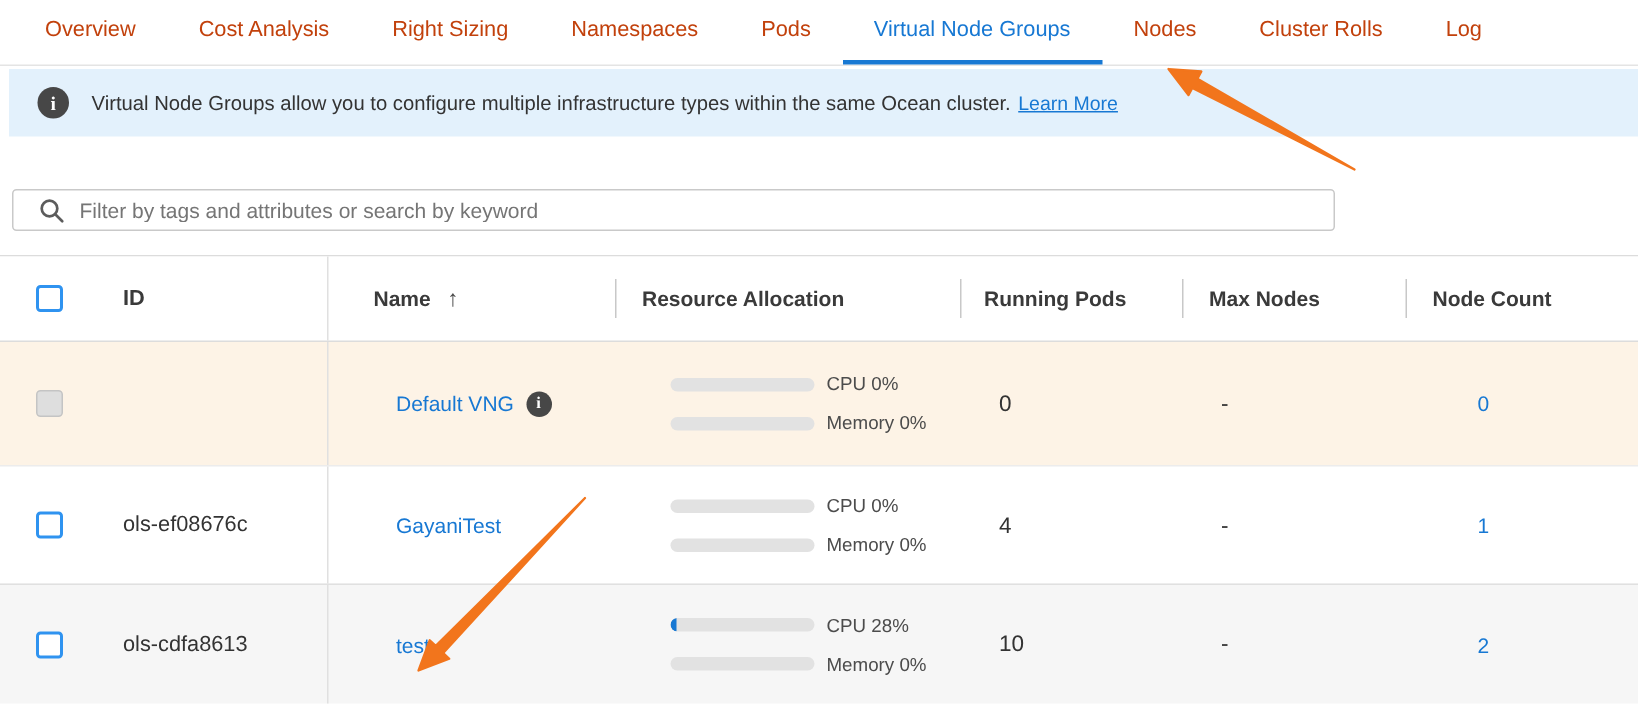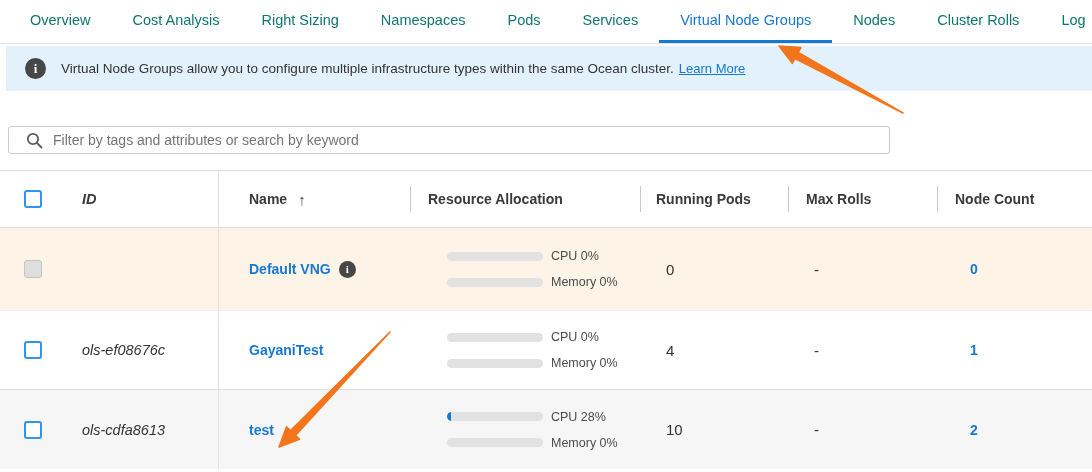--- a/index.html
+++ b/index.html
@@ -4,21 +4,21 @@
 <style>
   * { margin:0; padding:0; box-sizing:border-box; }
   html,body { width:1092px; height:472px; overflow:hidden; background:#fff;
     font-family:"Liberation Sans","DejaVu Sans",sans-serif; color:#3a3a3a; }
   .page { position:relative; width:1092px; height:472px; }
 
   
   .tabbar { display:flex; align-items:stretch; height:44px; padding-left:9px;
     border-bottom:1px solid #e4e4e4; background:#fff; }
   .tab { display:flex; align-items:center; padding:0 21px; font-size:14.5px;
-    color:#0f766e; cursor:pointer; border-bottom:3px solid transparent; white-space:nowrap; }
+    color:#c2410c; cursor:pointer; border-bottom:3px solid transparent; white-space:nowrap; }
   .tab.active { color:var(--accent,#1778d3); border-bottom-color:var(--accent,#1778d3); }
 
   
   .banner { margin:2px 0 0 6px; height:45px; background:var(--banner-bg,#e3f1fc);
     display:flex; align-items:center; padding-left:19px; }
   .info-badge { width:21px; height:21px; border-radius:50%; background:#474747; color:#fff;
     display:inline-flex; align-items:center; justify-content:center;
     font-size:13px; font-weight:700; font-family:"Liberation Serif","DejaVu Serif",serif; flex:none; }
   .banner-text { margin-left:15px; font-size:13.5px; color:#333; }
   .banner-link { margin-left:5px; font-size:13px; color:var(--accent,#1778d3);
@@ -32,41 +32,41 @@
     font-size:14px; font-family:inherit; color:#333; background:transparent; }
   .searchbox input::placeholder { color:#757575; }
 
   
   .table { margin-top:16px; border-top:1px solid #dcdcdc; }
   .trow, .thead { display:flex; align-items:stretch; }
   .thead { height:57px; border-bottom:1px solid #dcdcdc; background:#fff;
     font-weight:700; font-size:14px; color:#3a3a3a; }
   .cell { display:flex; align-items:center; }
   .c-check { width:60px; justify-content:flex-start; padding-left:24px; }
-  .c-id    { width:159px; padding-left:22px; border-right:1px solid #e0e0e0; font-size:14.5px;font-style:italic; }
+  .c-id    { width:159px; padding-left:22px; border-right:1px solid #e0e0e0; font-size:14.5px; }
   .c-name  { width:191px; padding-left:30px; }
   .c-res   { width:230px; padding-left:18px; position:relative; }
   .c-pods  { width:148px; padding-left:16px; position:relative; }
   .c-max   { width:149px; padding-left:18px; position:relative; }
   .c-count { width:155px; padding-left:18px; position:relative;text-align:right; }
   .thead .hdiv::before { content:""; position:absolute; left:0; top:50%;
     transform:translateY(-50%); width:1px; height:26px; background:#c8c8c8; }
   .sort-glyph { margin-left:11px; font-size:15px; color:#4b4b4b; font-weight:400; }
 
   .trow { background:#fff; font-size:14.5px; color:#333; }
   .row-0 { height:82px; background:var(--highlight,#fdf3e6); }
   .row-1 { height:79px; border-top:1px solid #ececec; }
   .row-2 { height:80px; border-top:1px solid #e0e0e0; background:#f6f6f6; }
 
   .checkbox { width:18px; height:18px; border:2px solid #2f93f0; border-radius:3px;
     background:#fff; cursor:pointer; flex:none; }
   .checkbox.disabled { border:1px solid #c4c4c4; background:#dedede; cursor:default; }
 
-  .link { color:var(--accent,#1778d3); font-weight:700; font-size:14px;
-    text-decoration:none; cursor:pointer; }
+  .link { color:var(--accent,#1778d3); font-weight:400; font-size:14px;
+    text-decoration:none; cursor:pointer;margin-left:15px; }
   .row-info-badge { width:17px; height:17px; margin-left:8px; font-size:11px; }
 
   .trow .c-pods, .trow .c-max { padding-left:26px; font-size:15px; color:#333; }
   .trow .c-count { padding-left:33px; }
 
   .bars { margin-left:19px; display:flex; flex-direction:column; gap:12px; }
   .bar-row { display:flex; align-items:center; }
   .bar { width:96px; height:9px; border-radius:5px; background:#e2e2e2; overflow:hidden; flex:none; }
   .bar-fill { height:100%; background:var(--accent,#1778d3); border-radius:5px 0 0 5px; }
   .bar-label { margin-left:8px; font-size:12.5px; color:#4c4c4c; white-space:nowrap; }
@@ -79,21 +79,20 @@
 <body>
 
 <div class="page">
 
   <nav class="tabbar">
     <div class="tab">Overview</div>
     <div class="tab">Cost Analysis</div>
     <div class="tab">Right Sizing</div>
     <div class="tab">Namespaces</div>
     <div class="tab">Pods</div>
-    <div class="tab">Services</div>
     <div class="tab active">Virtual Node Groups</div>
     <div class="tab">Nodes</div>
     <div class="tab">Cluster Rolls</div>
     <div class="tab">Log</div>
   </nav>
 
   <div class="banner">
     <span class="info-badge">i</span>
     <span class="banner-text">Virtual Node Groups allow you to configure multiple infrastructure types within the same Ocean cluster.</span>
     <a class="banner-link">Learn More</a>
@@ -113,21 +112,21 @@
       <div class="cell c-check">
           <span class="checkbox"></span>
         </div>
       <div class="cell c-id">ID</div>
       <div class="cell c-name">
         <span>Name</span>
         <span class="sort-glyph">↑</span>
       </div>
       <div class="cell c-res hdiv">Resource Allocation</div>
       <div class="cell c-pods hdiv">Running Pods</div>
-      <div class="cell c-max hdiv">Max Rolls</div>
+      <div class="cell c-max hdiv">Max Nodes</div>
       <div class="cell c-count hdiv">Node Count</div>
     </div>
 
     <div class="trow row-0">
       <div class="cell c-check">
           <span class="checkbox disabled"></span>
         </div>
       <div class="cell c-id"></div>
       <div class="cell c-name">
         <a class="link">Default VNG</a>

